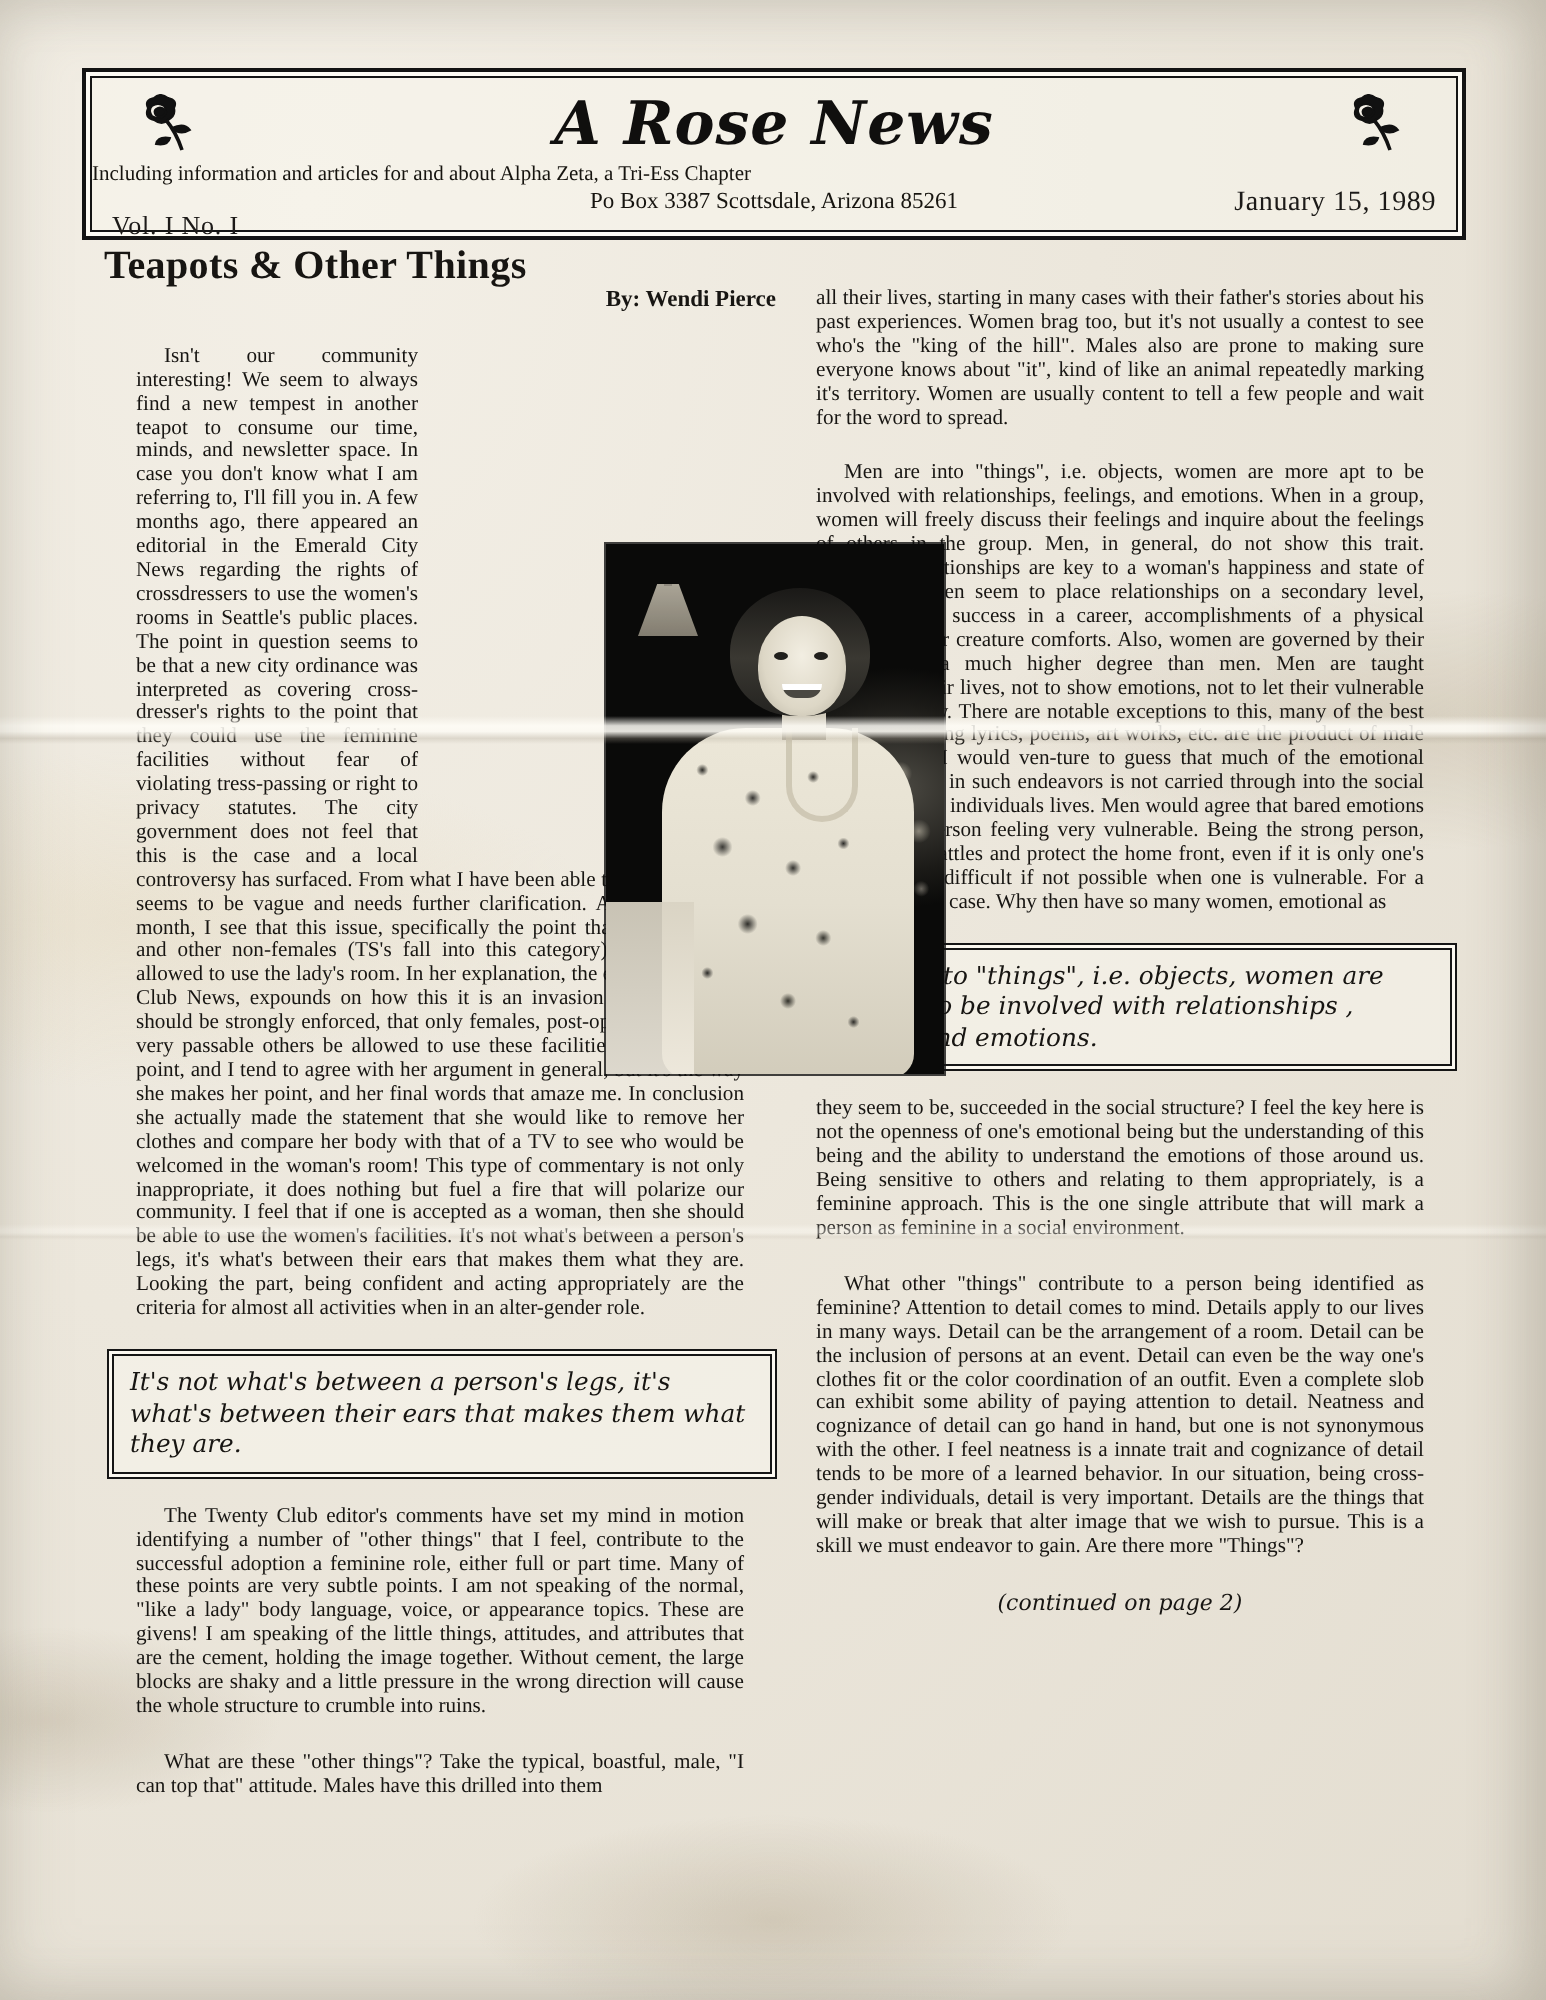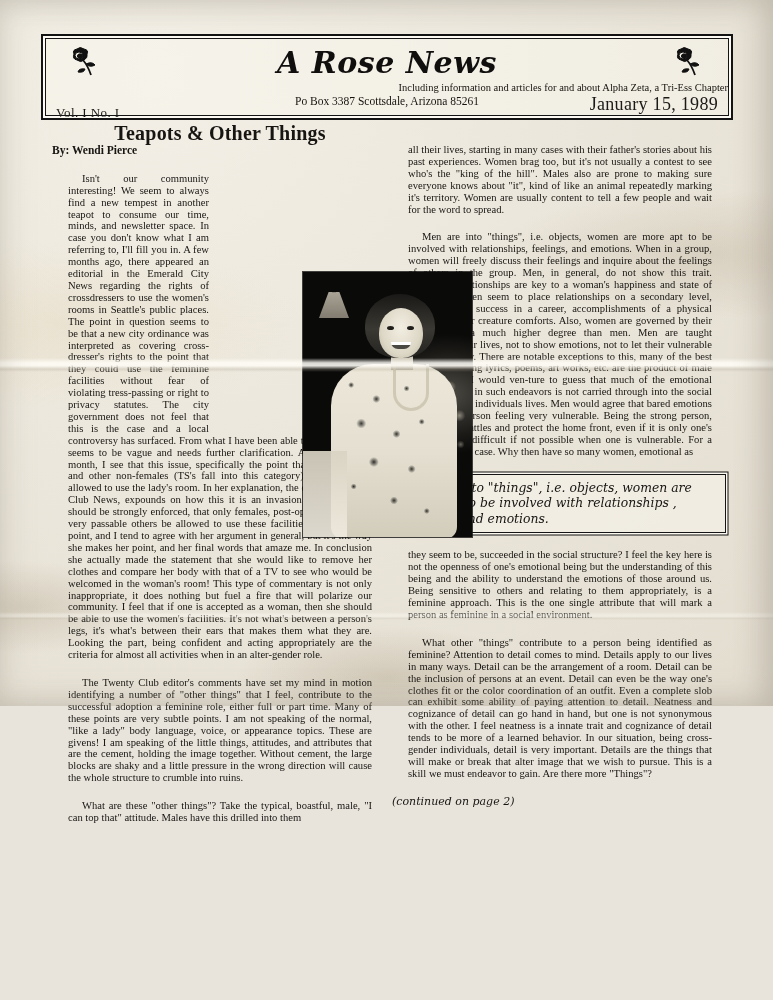--- a/index.html
+++ b/index.html
@@ -3,21 +3,21 @@
 <meta charset="utf-8">
 <style>
   html,body{margin:0;padding:0;}
   body{
     width:773px;height:1000px;overflow:hidden;
     background:#e8e4dc;
     font-family:"Liberation Serif", serif;
     color:#1c1a18;
   }
   #page{
-    position:relative;width:773px;height:706px;
+    position:relative;width:773px;height:1000px;
     background:
       radial-gradient(ellipse at 20% 10%, #f3efe6 0%, #ece7dc 45%, #e3ddd0 100%);
   }
   
   #page:before{
     content:"";position:absolute;inset:0;pointer-events:none;
     background:
       radial-gradient(ellipse 340px 120px at 8% 46%, rgba(250,247,238,.95) 0%, rgba(250,247,238,0) 70%),
       radial-gradient(ellipse 300px 90px at 92% 36%, rgba(215,208,194,.45) 0%, rgba(215,208,194,0) 72%),
       radial-gradient(ellipse 200px 70px at 50% 96%, rgba(206,198,183,.5) 0%, rgba(206,198,183,0) 75%),
@@ -45,55 +45,55 @@
     box-sizing:border-box;
   }
   .mast-inner{position:relative;width:100%;height:100%;}
   .mast-title{
     position:absolute;left:0;right:0;top:6px;text-align:center;
     font-family:"DejaVu Serif", serif;
     font-style:italic;font-weight:bold;font-size:30px;letter-spacing:.5px;
     color:#100f0e;
   }
   .mast-sub{
-    position:absolute;left:0;right:0;top:43px;text-align:right;
+    position:absolute;left:0;right:0;top:43px;text-align:left;
     font-size:10.5px;color:#16140f;
   }
   .mast-addr{
     position:absolute;left:0;right:0;top:56px;text-align:center;
     font-size:11.5px;color:#16140f;
   }
   .mast-vol{
     position:absolute;left:10px;top:66px;font-size:13px;letter-spacing:.4px;
   }
   .mast-date{
-    position:absolute;right:10px;top:55px;font-size:18px;letter-spacing:.3px;
+    position:absolute;right:10px;top:55px;font-size:14px;letter-spacing:.3px;
   }
   .rose{position:absolute;top:8px;width:34px;height:30px;}
   .rose.left{left:22px;}
   .rose.right{right:22px;}
 
   
   .col{
     position:absolute;top:128px;width:336px;
     font-size:10.6px;line-height:11.9px;text-align:justify;
     color:#171512;
   }
   .col.left{left:52px;}
   .col.right{left:392px;}
   .col p{margin:16px;text-indent:14px;}
   .col p.noind{text-indent:0;}
 
   .headline{
-    text-align:center;font-weight:bold;font-size:20px;
+    font-weight:bold;font-size:20px;
     letter-spacing:.2px;margin:0 0 5px 0;
     font-family:"Liberation Serif", serif;
   }
   .byline{
-    text-align:left;font-weight:bold;font-size:11.5px;margin:0 0 3px 0;
+    text-align:right;font-weight:bold;font-size:11.5px;margin:0 0 3px 0;
   }
 
   
   .photo-float{
     float:right;width:172px;height:268px;margin:3px 0 3px 7px;
     shape-outside:inset(0);
   }
   .photo{
     position:absolute;left:303px;top:272px;width:169px;height:265px;
     z-index:4;overflow:hidden;background:#080807;
@@ -175,21 +175,21 @@
     padding:5px 7px 6px 8px;
     font-family:"DejaVu Serif", serif;
     font-style:italic;font-size:12.4px;line-height:15.6px;
     background:rgba(250,247,239,.5);
     text-align:left;
   }
   .quote.q1{margin:8px 2px 9px 4px;}
   .quote.q2{margin:7px 2px 8px 2px;}
 
   .contd{
-    text-align:left;font-style:italic;font-size:11px;margin-top:2px;
+    text-align:center;font-style:italic;font-size:11px;margin-top:2px;
     font-family:"DejaVu Serif", serif;
   }
 </style>
 </head>
 <body>
 
 <div id="page">
 
   <div class="masthead">
     <div class="mast-inner">
@@ -244,20 +244,21 @@
   </div>
 
   <div class="col left">
     <h1 class="headline">Teapots &amp; Other Things</h1>
     <div class="byline">By: Wendi Pierce</div>
 
     <div class="photo-float"></div>
 
     <p>Isn't our community interesting! We seem to always find a new tempest in another teapot to consume our time, minds, and newsletter space. In case you don't know what I am referring to, I'll fill you in. A few months ago, there appeared an editorial in the Emerald City News regarding the rights of crossdressers to use the women's rooms in Seattle's public places. The point in question seems to be that a new city ordinance was interpreted as covering cross-dresser's rights to the point that they could use the feminine facilities without fear of violating tress-passing or right to privacy statutes. The city government does not feel that this is the case and a local controversy has surfaced. From what I have been able to gather the law seems to be vague and needs further clarification. At any rate, this month, I see that this issue, specifically the point that cross-dressers and other non-females (TS's fall into this category) should not be allowed to use the lady's room. In her explanation, the editor of Twenty Club News, expounds on how this it is an invasion of privacy and should be strongly enforced, that only females, post-op TS's and a few very passable others be allowed to use these facilities. I can see her point, and I tend to agree with her argument in general, but it's the way she makes her point, and her final words that amaze me. In conclusion she actually made the statement that she would like to remove her clothes and compare her body with that of a TV to see who would be welcomed in the woman's room! This type of commentary is not only inappropriate, it does nothing but fuel a fire that will polarize our community. I feel that if one is accepted as a woman, then she should be able to use the women's facilities. It's not what's between a person's legs, it's what's between their ears that makes them what they are. Looking the part, being confident and acting appropriately are the criteria for almost all activities when in an alter-gender role.</p>
 
+    <div class="quote q1">It's not what's between a person's legs, it's what's between their ears that makes them what they are.</div>
 
     <p>The Twenty Club editor's comments have set my mind in motion identifying a number of "other things" that I feel, contribute to the successful adoption a feminine role, either full or part time. Many of these points are very subtle points. I am not speaking of the normal, "like a lady" body language, voice, or appearance topics. These are givens! I am speaking of the little things, attitudes, and attributes that are the cement, holding the image together. Without cement, the large blocks are shaky and a little pressure in the wrong direction will cause the whole structure to crumble into ruins.</p>
     <p>What are these "other things"? Take the typical, boastful, male, "I can top that" attitude. Males have this drilled into them</p>
   </div>
 
   <div class="col right">
     <p class="noind">all their lives, starting in many cases with their father's stories about his past experiences. Women brag too, but it's not usually a contest to see who's the "king of the hill". Males also are prone to making sure everyone knows about "it", kind of like an animal repeatedly marking it's territory. Women are usually content to tell a few people and wait for the word to spread.</p>
     <p>Men are into "things", i.e. objects, women are more apt to be involved with relationships, feelings, and emotions. When in a group, women will freely discuss their feelings and inquire about the feelings of others in the group. Men, in general, do not show this trait. Generally, relationships are key to a woman's happiness and state of well being. Men seem to place relationships on a secondary level, subservient to success in a career, accomplishments of a physical nature, or other creature comforts. Also, women are governed by their emotions to a much higher degree than men. Men are taught throughout their lives, not to show emotions, not to let their vulnerable inner self show. There are notable exceptions to this, many of the best and most moving lyrics, poems, art works, etc. are the product of male personas, but I would ven-ture to guess that much of the emotional energy evident in such endeavors is not carried through into the social aspects ofthese individuals lives. Men would agree that bared emotions can leave a person feeling very vulnerable. Being the strong person, able to fight battles and protect the home front, even if it is only one's self image, is difficult if not possible when one is vulnerable. For a male this is the case. Why then have so many women, emotional as</p>
 
     <div class="quote q2">Men are into "things", i.e. objects, women are more apt to be involved with relationships , feelings, and emotions.</div>

